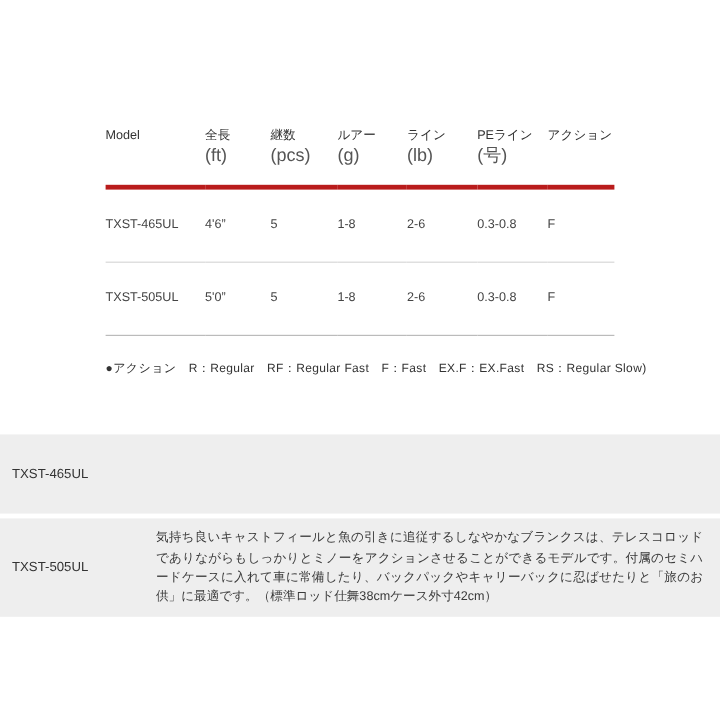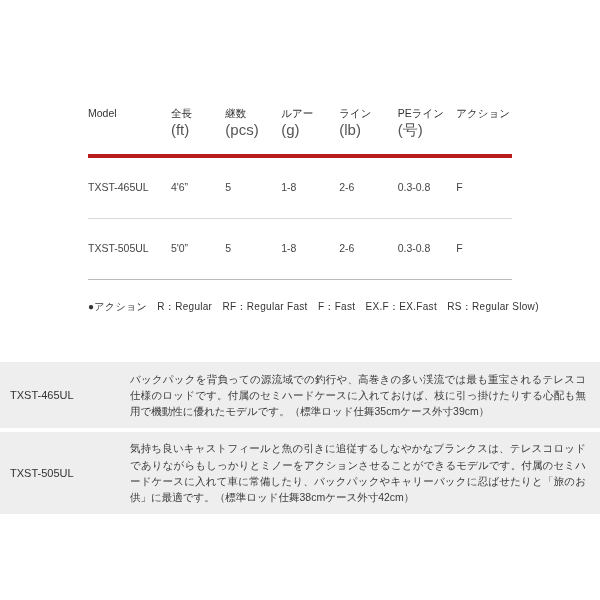--- a/index.html
+++ b/index.html
@@ -168,21 +168,20 @@
         <td>F</td>
       </tr>
     </tbody>
   </table>
 
   <div class="note">●アクション　R：Regular　RF：Regular Fast　F：Fast　EX.F：EX.Fast　RS：Regular Slow)</div>
 
   <div class="desc-block desc-1">
     <div class="desc-inner">
       <div class="desc-model">TXST-465UL</div>
-      <div class="desc-text">バックパックを背負っての源流域での釣行や、高巻きの多い渓流では最も重宝されるテレスコ仕様のロッドです。付属のセミハードケースに入れておけば、枝に引っ掛けたりする心配も無用で機動性に優れたモデルです。（標準ロッド仕舞35cmケース外寸39cm）</div>
     </div>
   </div>
 
   <div class="desc-block desc-2">
     <div class="desc-inner">
       <div class="desc-model">TXST-505UL</div>
       <div class="desc-text">気持ち良いキャストフィールと魚の引きに追従するしなやかなブランクスは、テレスコロッドでありながらもしっかりとミノーをアクションさせることができるモデルです。付属のセミハードケースに入れて車に常備したり、バックパックやキャリーバックに忍ばせたりと「旅のお供」に最適です。（標準ロッド仕舞38cmケース外寸42cm）</div>
     </div>
   </div>
 

